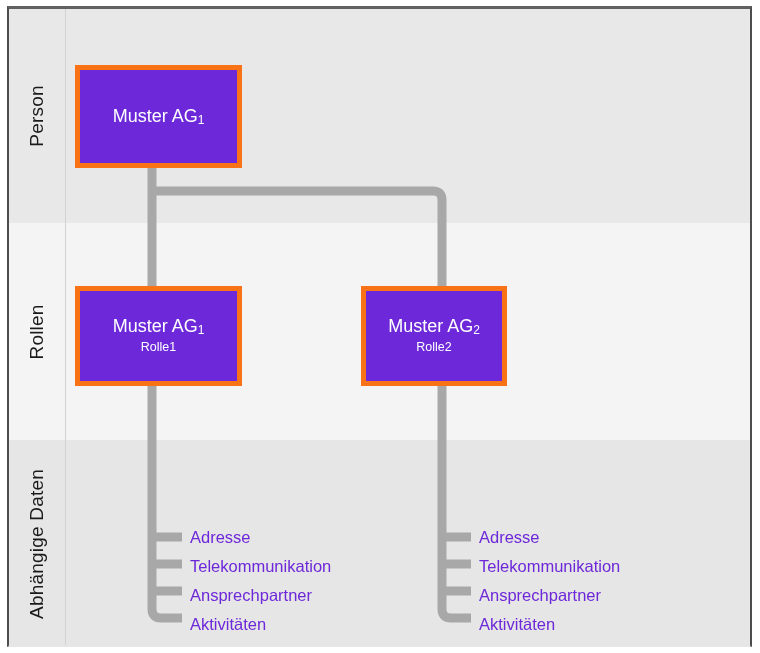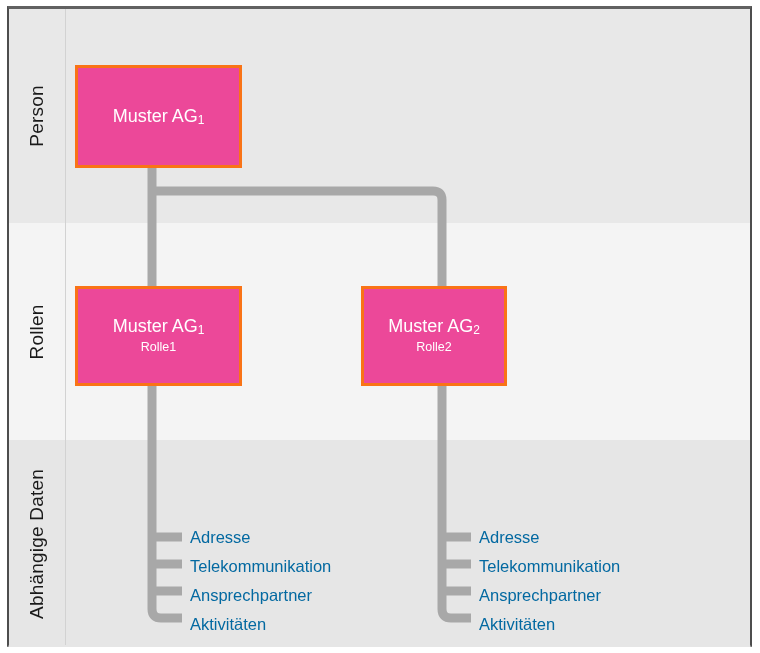--- a/index.html
+++ b/index.html
@@ -83,22 +83,22 @@
     left: 0; top: 0;
     width: 745px;
     height: 641px;
     pointer-events: none;
   }
 
   
   .node {
     position: absolute;
     box-sizing: border-box;
-    background: #ec4899;
-    border: 3px solid #f97316;
+    background: #6d28d9;
+    border: 5px solid #f97316;
     display: flex;
     flex-direction: column;
     align-items: center;
     justify-content: center;
     color: #ffffff;
     text-align: center;
   }
   .node-title {
     font-size: 18px;
     line-height: 1.1;
@@ -124,21 +124,21 @@
   
   .leaf-list {
     position: absolute;
     display: flex;
     flex-direction: column;
   }
   .leaf-item {
     height: 29px;
     display: flex;
     align-items: center;
-    color: #0369a1;
+    color: #6d28d9;
     font-size: 16.5px;
     white-space: nowrap;
   }
   .leaf-list-left  { left: 181px; top: 514px; }
   .leaf-list-right { left: 470px; top: 514px; }
 </style>
 </head>
 <body>
 
 <div id="diagram-root">

